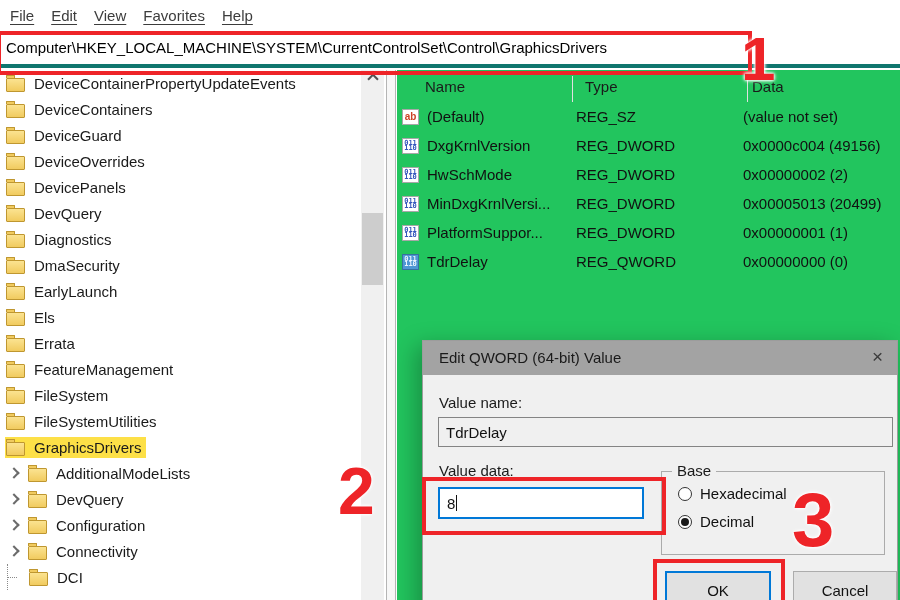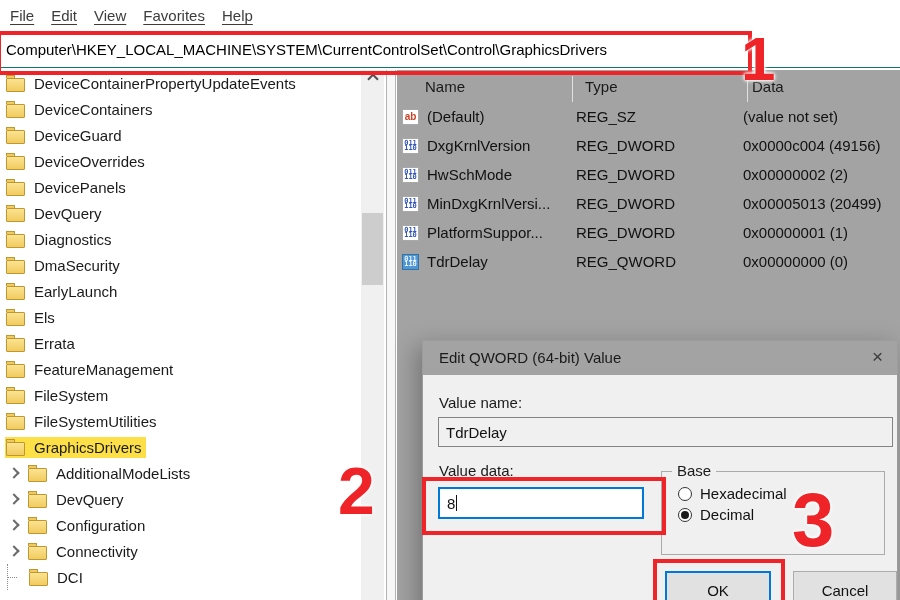--- a/index.html
+++ b/index.html
@@ -6,21 +6,21 @@
   #screen{position:relative;width:900px;height:600px;overflow:hidden;background:#fff;
           font-family:"Liberation Sans",sans-serif;font-size:15px;color:#111;}
 
   
   .menubar{position:absolute;left:0;top:0;width:900px;height:31px;background:#fff;
            display:flex;align-items:center;gap:17px;padding-left:10px;box-sizing:border-box;}
   .menu-item{color:#3c3c3c;text-decoration:underline;text-underline-offset:3px;cursor:default;}
 
   
   .addressbar{position:absolute;left:0;top:31px;width:900px;height:37px;background:#fff;
-              border-bottom:1px solid #0f766e;display:flex;align-items:center;
+              border-bottom:4px solid #0f766e;display:flex;align-items:center;
               padding-left:6px;box-sizing:border-box;color:#000;}
 
   
   .tree-pane{position:absolute;left:0;top:70px;width:360px;height:530px;background:#fff;overflow:hidden;}
   .tree-row{height:26px;display:flex;align-items:center;padding-left:5px;white-space:nowrap;text-align:right;}
   .tree-row.child{padding-left:7px;}
   .chevron{display:none;width:14px;margin-right:6px;flex:0 0 auto;}
   .chevron.show{display:flex;align-items:center;justify-content:center;}
   .chevron.show::before{content:"";width:6px;height:6px;border-top:2px solid #6b6b6b;
                         border-right:2px solid #6b6b6b;transform:rotate(45deg);display:block;}
@@ -39,21 +39,21 @@
   .tree-scroll{position:absolute;left:361px;top:70px;width:23px;height:530px;background:#f0f0f0;}
   .scroll-up{position:absolute;left:0;top:0;width:23px;height:17px;display:flex;align-items:flex-end;justify-content:center;}
   .scroll-up::before{content:"";width:6px;height:6px;border-top:2px solid #515151;border-left:2px solid #515151;
                      transform:rotate(45deg);margin-bottom:4px;}
   .scroll-thumb{position:absolute;left:1px;top:143px;width:21px;height:72px;background:#cdcdcd;}
 
   .splitter{position:absolute;left:386px;top:70px;width:8px;height:530px;
             border-left:1px solid #b5b5b5;border-right:1px solid #b5b5b5;background:#f7f7f7;}
 
   
-  .list-pane{position:absolute;left:397px;top:70px;width:503px;height:530px;background:#a3a3a3;overflow:hidden;}
+  .list-pane{position:absolute;left:397px;top:70px;width:503px;height:530px;background:#22c55e;overflow:hidden;}
   .list-header{position:absolute;left:0;top:6px;width:503px;height:24px;}
   .col-h{position:absolute;top:2px;color:#1a1a1a;}
   .col-h.name{left:28px;} .col-h.type{left:188px;} .col-h.data{left:355px;}
   .col-sep{position:absolute;top:0;width:1px;height:26px;background:#e0e0e0;}
   .sep1{left:175px;} .sep2{left:350px;}
   .list-rows{position:absolute;left:0;top:32px;width:542px;}
   .list-row{height:29px;display:flex;align-items:center;padding-left:5px;box-sizing:border-box;white-space:nowrap;}
   .vicon{width:17px;height:16px;border:1px solid #a8a8a8;background:#fff;flex:0 0 auto;
          display:flex;flex-direction:column;align-items:center;justify-content:center;
          font:bold 7px/5px "DejaVu Sans Mono",monospace;color:#3355bb;box-sizing:border-box;}
@@ -78,21 +78,21 @@
   .vname-label{left:16px;top:53px;}
   .vname-box{position:absolute;left:15px;top:76px;width:455px;height:30px;background:#f0f0f0;
              border:1px solid #848484;box-sizing:border-box;display:flex;align-items:center;padding-left:7px;}
   .vdata-label{left:16px;top:121px;}
   .vdata-input{position:absolute;left:15px;top:146px;width:206px;height:32px;background:#fff;
                border:2px solid #0078d7;box-sizing:border-box;display:flex;align-items:center;padding-left:7px;}
   .caret{display:inline-block;width:1px;height:16px;background:#111;margin-left:1px;}
   .groupbox{position:absolute;left:238px;top:130px;width:224px;height:84px;border:1px solid #ababab;box-sizing:border-box;}
   .group-legend{position:absolute;left:10px;top:-10px;background:#f0f0f0;padding:0 5px;color:#1a1a1a;}
   .radio-row{position:absolute;left:16px;display:flex;align-items:center;gap:8px;}
-  .radio-hex{top:13px;} .radio-dec{top:34px;text-align:center;}
+  .radio-hex{top:13px;} .radio-dec{top:41px;text-align:center;}
   .radio{width:14px;height:14px;border:1px solid #333;border-radius:50%;background:#fff;box-sizing:border-box;flex:0 0 auto;}
   .radio.checked{position:relative;}
   .radio.checked::after{content:"";position:absolute;left:2px;top:2px;width:8px;height:8px;background:#1a1a1a;border-radius:50%;}
   .btn{position:absolute;height:38px;display:flex;align-items:center;justify-content:center;
        background:#e1e1e1;color:#111;box-sizing:border-box;}
   .btn-ok{left:242px;top:230px;width:106px;border:2px solid #0078d7;}
   .btn-cancel{left:370px;top:230px;width:104px;border:1px solid #acacac;}
 
   
   .ann-box{position:absolute;border:4px solid #ee2428;pointer-events:none;z-index:50;}

